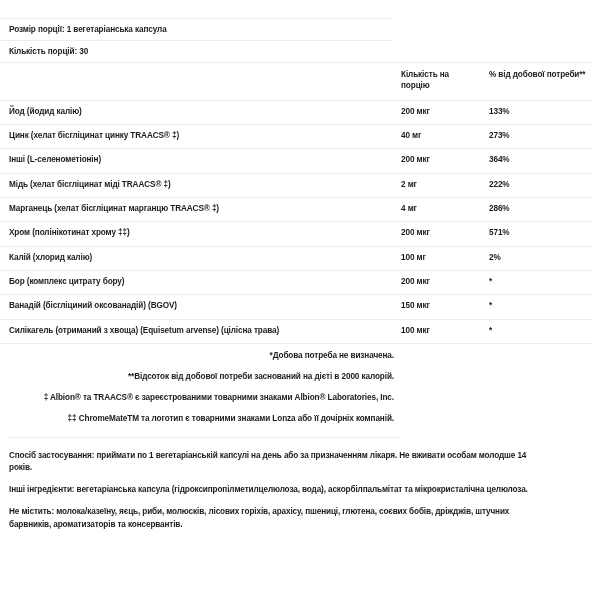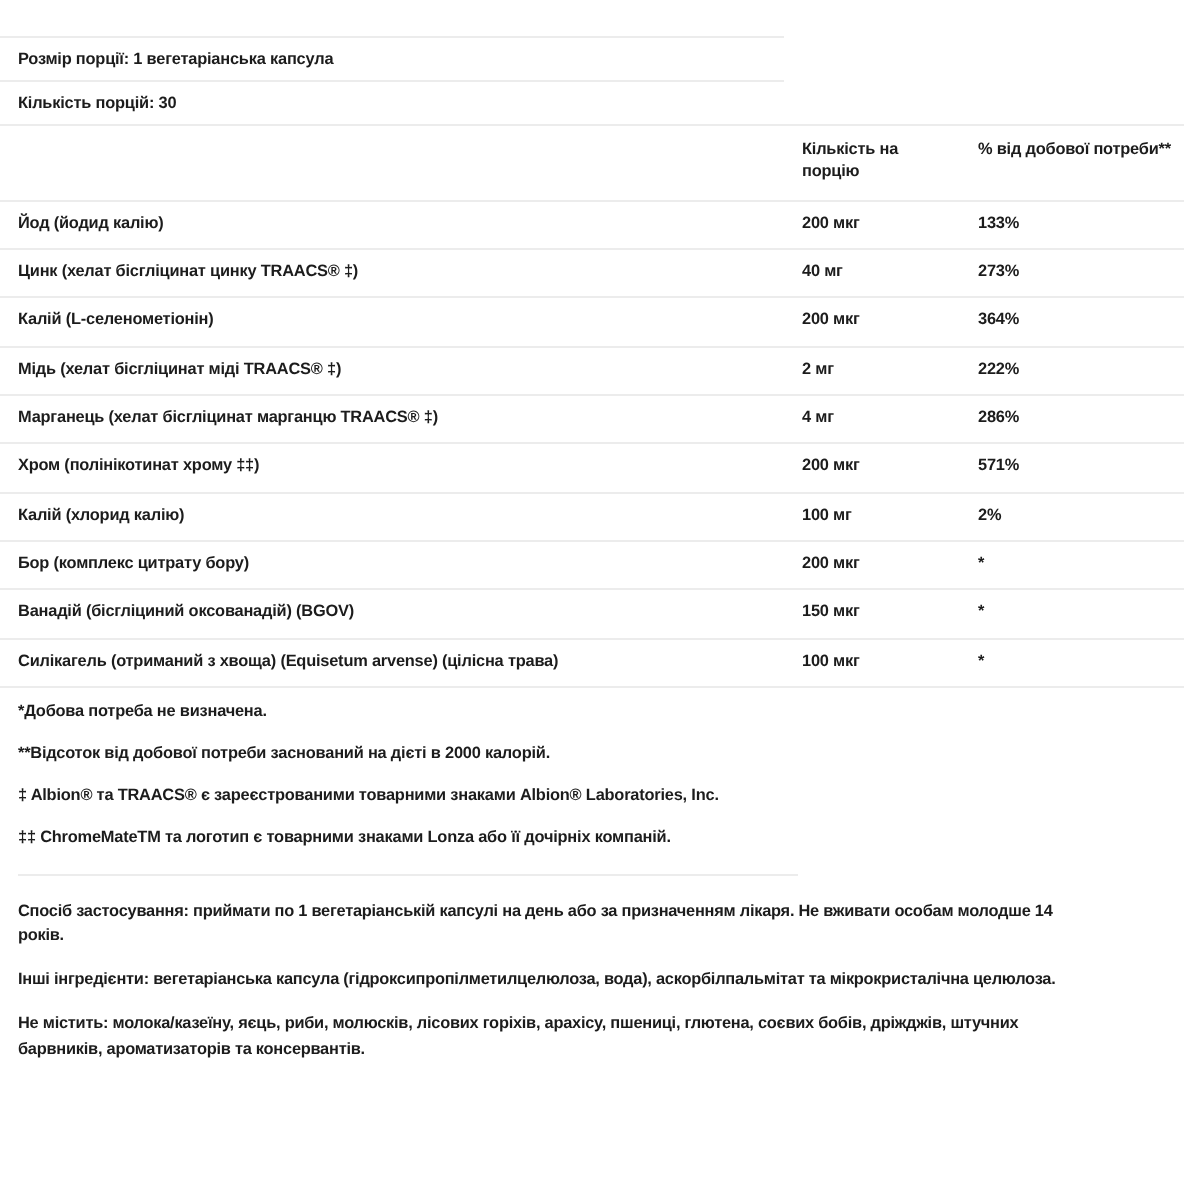--- a/index.html
+++ b/index.html
@@ -60,20 +60,21 @@
   }
   table.facts thead th {
     padding-top: 7px;
     padding-bottom: 8px;
   }
   table.facts tbody tr:last-child td { border-bottom: 1px solid #ececec; }
 
   
   .footnotes {
     padding: 0 9px 0 9px;
+    text-align: right;
   }
   .fn {
     font-weight: bold;
     font-size: 8.2px;
     letter-spacing: -0.1px;
     line-height: 1.45;
     padding: 6.5px 0 2.5px 0;
     max-width: 385px;
   }
   .fn-div {
@@ -126,21 +127,21 @@
           <td>Йод (йодид калію)</td>
           <td>200 мкг</td>
           <td>133%</td>
         </tr>
         <tr>
           <td>Цинк (хелат бісгліцинат цинку TRAACS® ‡)</td>
           <td>40 мг</td>
           <td>273%</td>
         </tr>
         <tr>
-          <td>Калій (L-селенометіонін)</td>
+          <td>Інші (L-селенометіонін)</td>
           <td>200 мкг</td>
           <td>364%</td>
         </tr>
         <tr>
           <td>Мідь (хелат бісгліцинат міді TRAACS® ‡)</td>
           <td>2 мг</td>
           <td>222%</td>
         </tr>
         <tr>
           <td>Марганець (хелат бісгліцинат марганцю TRAACS® ‡)</td>

